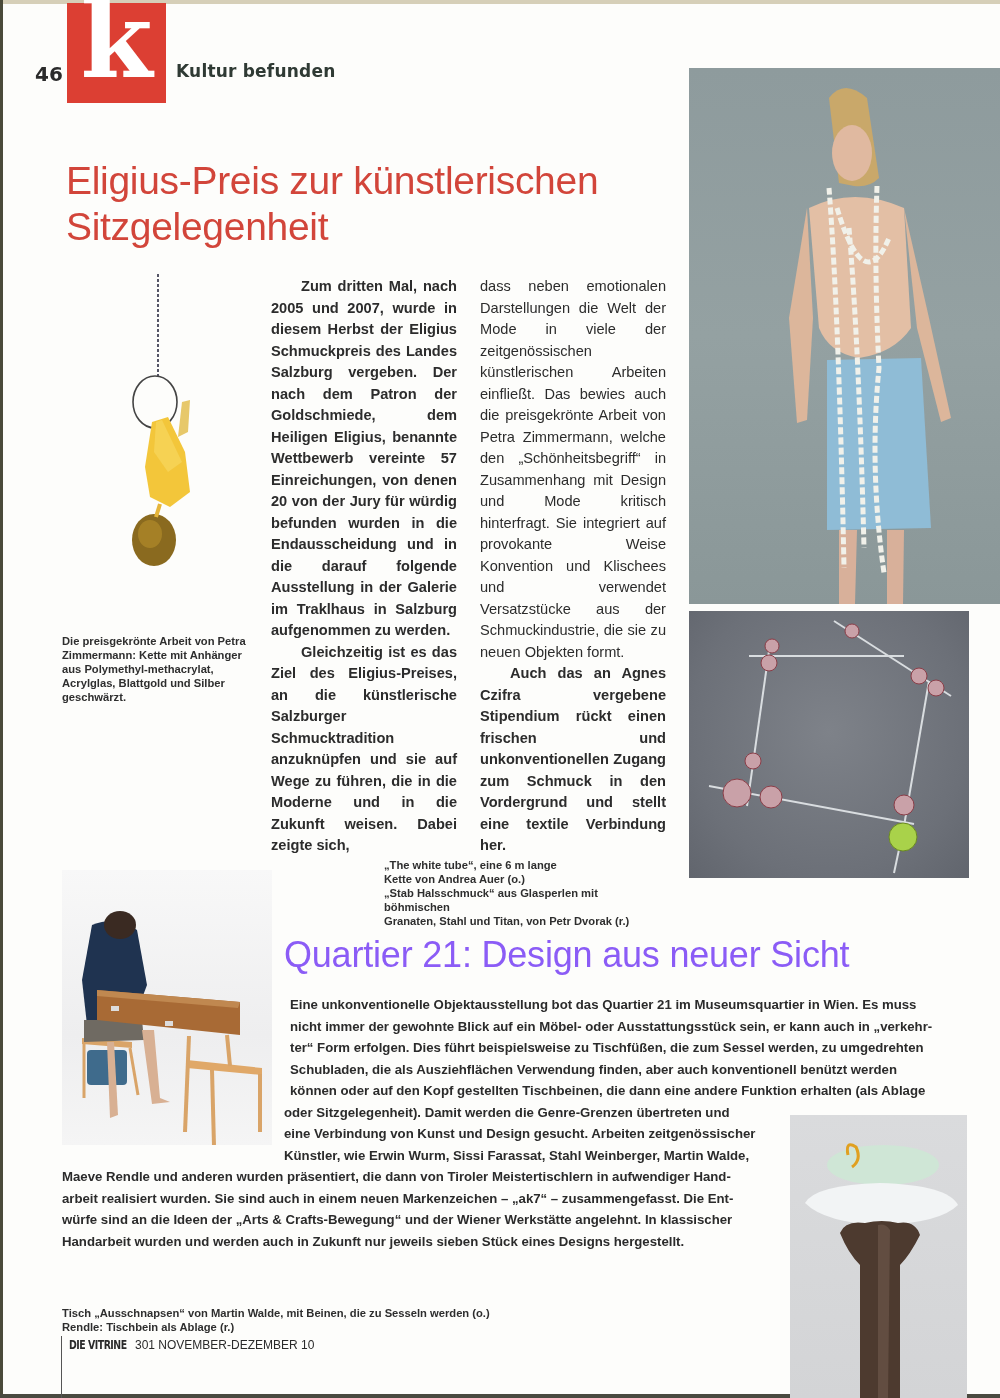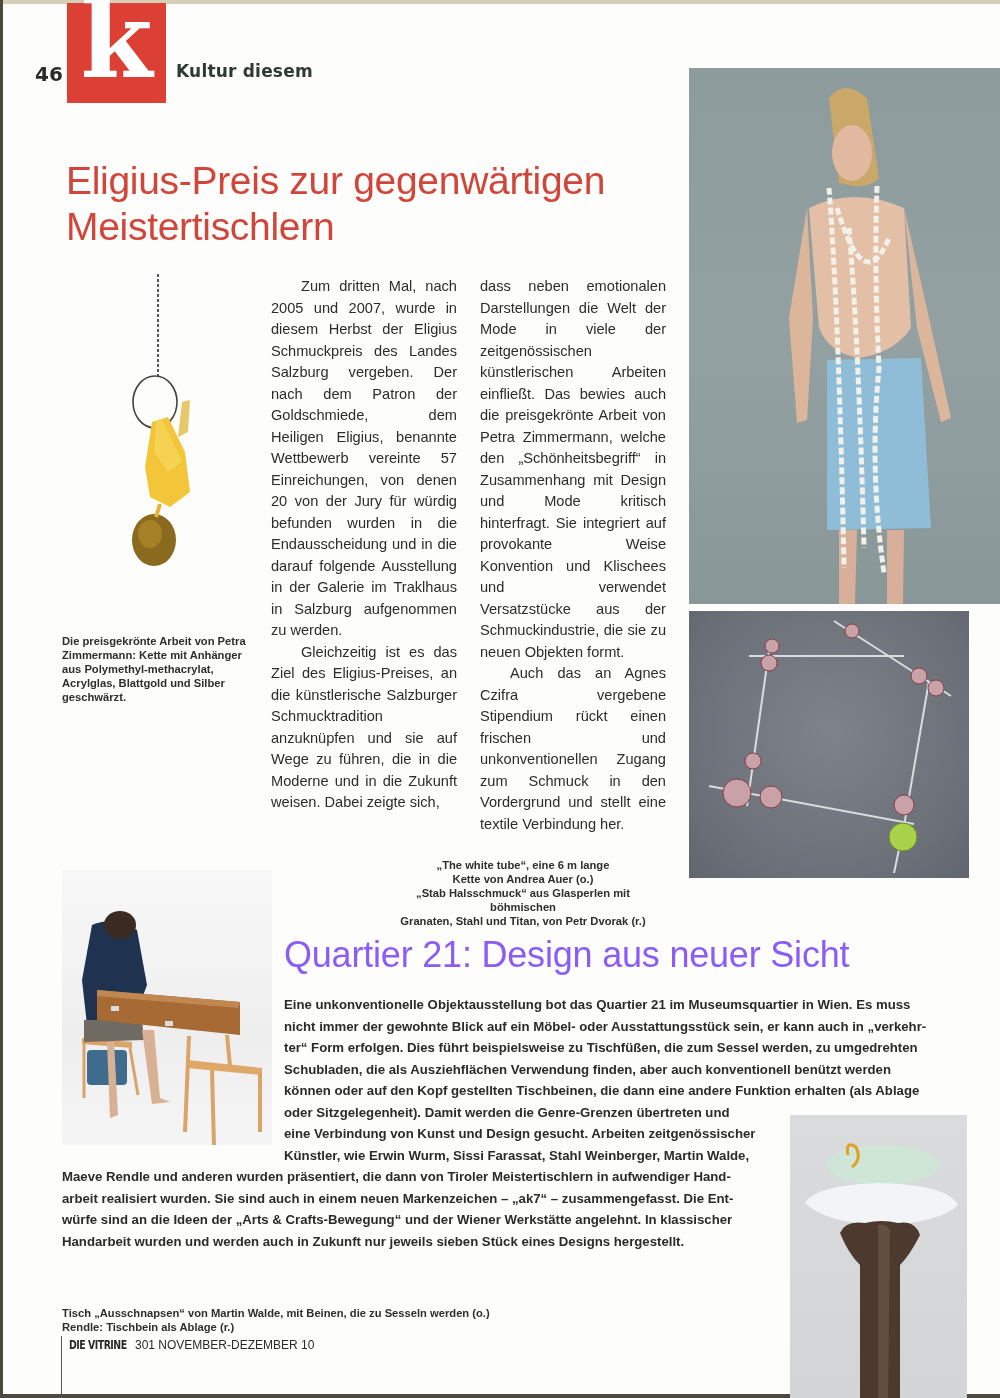--- a/index.html
+++ b/index.html
@@ -22,27 +22,27 @@
   .photo { position: absolute; overflow: hidden; }
   .photo-pendant { left: 90px; top: 272px; width: 150px; height: 305px; background: #fdfdfb; }
   .photo-model { left: 689px; top: 68px; width: 311px; height: 536px; background: linear-gradient(180deg,#8e9b9d 0%,#94a1a2 50%,#8a9798 100%); }
   .photo-necklace { left: 689px; top: 611px; width: 280px; height: 267px; background: radial-gradient(ellipse at 50% 45%, #7e8289 0%, #6c7078 70%, #61656d 100%); }
   .photo-desk { left: 62px; top: 870px; width: 210px; height: 275px; background: linear-gradient(180deg,#f8f8f8 0%,#eeeeef 60%,#f5f5f5 100%); }
   .photo-tableleg { left: 790px; top: 1115px; width: 177px; height: 283px; background: linear-gradient(180deg,#dadbdd 0%,#d3d4d6 100%); }
 
   
   .col { position: absolute; font-family: "Liberation Sans", sans-serif; font-size: 14.6px; line-height: 21.5px; color: #2c2c2c; text-align: justify; }
   .col p { margin: 0; }
-  .col .indent { text-indent: 30px; }
+  .col .indent { text-indent: 30px; font-weight: bold; }
   .col-1 { left: 271px; top: 276px; width: 186px; }
   .col-2 { left: 480px; top: 276px; width: 186px; }
 
   .caption { position: absolute; font-family: "Liberation Sans", sans-serif; font-weight: bold; font-size: 11.2px; line-height: 14px; color: #2e2e2e; margin-top: 36px; }
   .caption-pendant { left: 62px; top: 598px; width: 195px; }
-  .caption-necklace { left: 384px; top: 822px; width: 278px; text-align: center; }
+  .caption-necklace { left: 384px; top: 822px; width: 278px; text-align: left; }
   .caption-desk { left: 62px; top: 1270px; width: 520px; }
 
   .subhead { position: absolute; left: 284px; top: 938px; font-family: "Liberation Sans", sans-serif; font-size: 36px; line-height: 34px; color: #8b5cf6; letter-spacing: -0.2px; }
 
   .q21 { position: absolute; font-family: "Liberation Sans", sans-serif; font-weight: bold; font-size: 13.2px; line-height: 21.5px; color: #2b2b2b; white-space: nowrap; }
   .q21 span { display: block; }
 
   
   .footer-rule { position: absolute; left: 61px; top: 1336px; width: 1px; height: 62px; background: #555; }
   .footer-brand { position: absolute; left: 69px; top: 1337px; font-family: "DejaVu Sans Condensed", "DejaVu Sans", sans-serif; font-weight: bold; font-size: 13px; letter-spacing: -0.6px; transform: scaleX(0.8); transform-origin: left; color: #2a2a2a; }
@@ -52,25 +52,25 @@
 <body>
 
 <div class="top-edge"></div>
 <div class="left-edge"></div>
 <div class="bottom-edge"></div>
 
 <div class="page-number">46</div>
 <div class="logo-box">
   <div class="logo-letter">k</div>
 </div>
-<div class="section-label">Kultur diesem</div>
+<div class="section-label">Kultur befunden</div>
 
 <div class="headline">
-  <div>Eligius-Preis zur gegenwärtigen</div>
-  <div>Meistertischlern</div>
+  <div>Eligius-Preis zur künstlerischen</div>
+  <div>Sitzgelegenheit</div>
 </div>
 
 <div class="photo photo-pendant">
   <svg width="150" height="305" viewBox="0 0 150 305">
     <line x1="68" y1="2" x2="68" y2="105" stroke="#556" stroke-width="2" stroke-dasharray="3,2"></line>
     <ellipse cx="65" cy="130" rx="22" ry="26" fill="none" stroke="#444" stroke-width="1.6"></ellipse>
     <path d="M62 150 L78 145 L95 180 L100 220 L80 235 L60 225 L55 195 Z" fill="#f3c63a"></path>
     <path d="M92 130 L100 128 L98 160 L88 165 Z" fill="#e7c86a"></path>
     <path d="M66 150 L72 148 L92 190 L78 200 L64 180 Z" fill="#f6d45a" opacity="0.8"></path>
     <ellipse cx="64" cy="268" rx="22" ry="26" fill="#8a6a1f"></ellipse>
@@ -157,21 +157,21 @@
     <path d="M125 190 L200 198 L200 205 L125 198 Z" fill="#e0a868"></path>
     <line x1="127" y1="166" x2="123" y2="262" stroke="#d9a468" stroke-width="4"></line>
     <line x1="165" y1="165" x2="168" y2="196" stroke="#d9a468" stroke-width="4"></line>
     <line x1="150" y1="200" x2="152" y2="276" stroke="#d9a468" stroke-width="4"></line>
     <line x1="198" y1="204" x2="198" y2="262" stroke="#d9a468" stroke-width="4"></line>
   </svg>
 </div>
 
 <div class="subhead">Quartier 21: Design aus neuer Sicht</div>
 
-<div class="q21" style="left:284px; top:994px;">
+<div class="q21" style="left:290px; top:994px;">
   <span>Eine unkonventionelle Objektausstellung bot das Quartier 21 im Museumsquartier in Wien. Es muss</span>
   <span>nicht immer der gewohnte Blick auf ein Möbel- oder Ausstattungsstück sein, er kann auch in „verkehr-</span>
   <span>ter“ Form erfolgen. Dies führt beispielsweise zu Tischfüßen, die zum Sessel werden, zu umgedrehten</span>
   <span>Schubladen, die als Ausziehflächen Verwendung finden, aber auch konventionell benützt werden</span>
   <span>können oder auf den Kopf gestellten Tischbeinen, die dann eine andere Funktion erhalten (als Ablage</span>
 </div>
 <div class="q21" style="left:284px; top:1101.5px;">
   <span>oder Sitzgelegenheit). Damit werden die Genre-Grenzen übertreten und</span>
 </div>
 <div class="q21" style="left:284px; top:1123px;">

